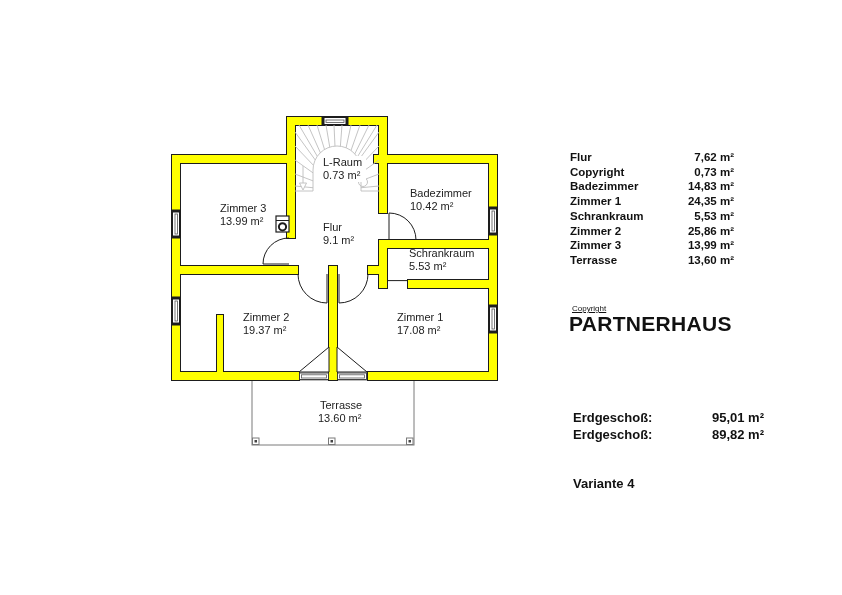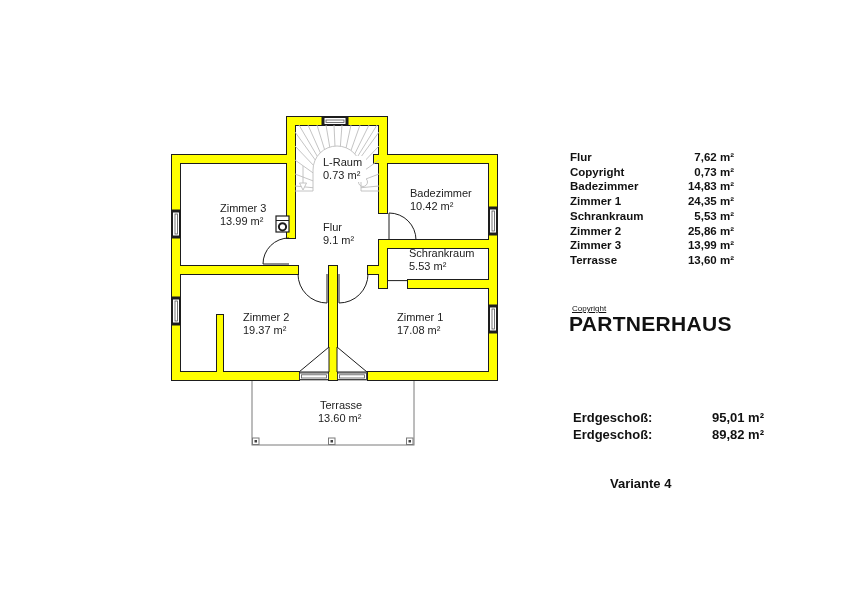--- a/index.html
+++ b/index.html
@@ -19,21 +19,21 @@
 
   
   .legend{position:absolute;left:570px;top:150px;width:164px;
           font-weight:bold;font-size:11.5px;line-height:14.7px;}
   .legend .row{display:flex;justify-content:space-between;}
   .title{position:absolute;left:569px;top:284px;font-size:21px;font-weight:bold;letter-spacing:.3px;margin-top:28px;}
   .copyright{position:absolute;left:572px;top:304px;font-size:8px;text-decoration:underline;}
   .summary{position:absolute;left:573px;top:409px;width:191px;
            font-weight:bold;font-size:13px;line-height:17.2px;}
   .summary .row{display:flex;justify-content:space-between;align-items:flex-end;}
-  .variant{position:absolute;left:573px;top:476px;font-size:13px;font-weight:bold;margin-left:37px;}
+  .variant{position:absolute;left:573px;top:476px;font-size:13px;font-weight:bold;}
 </style>
 </head>
 <body>
 
 <svg id="plan-svg" width="842" height="595" viewBox="0 0 842 595" xmlns="http://www.w3.org/2000/svg">
 
   <defs>
     <g id="wall-rects">
 
       <rect x="287" y="117" width="100" height="8"></rect>

